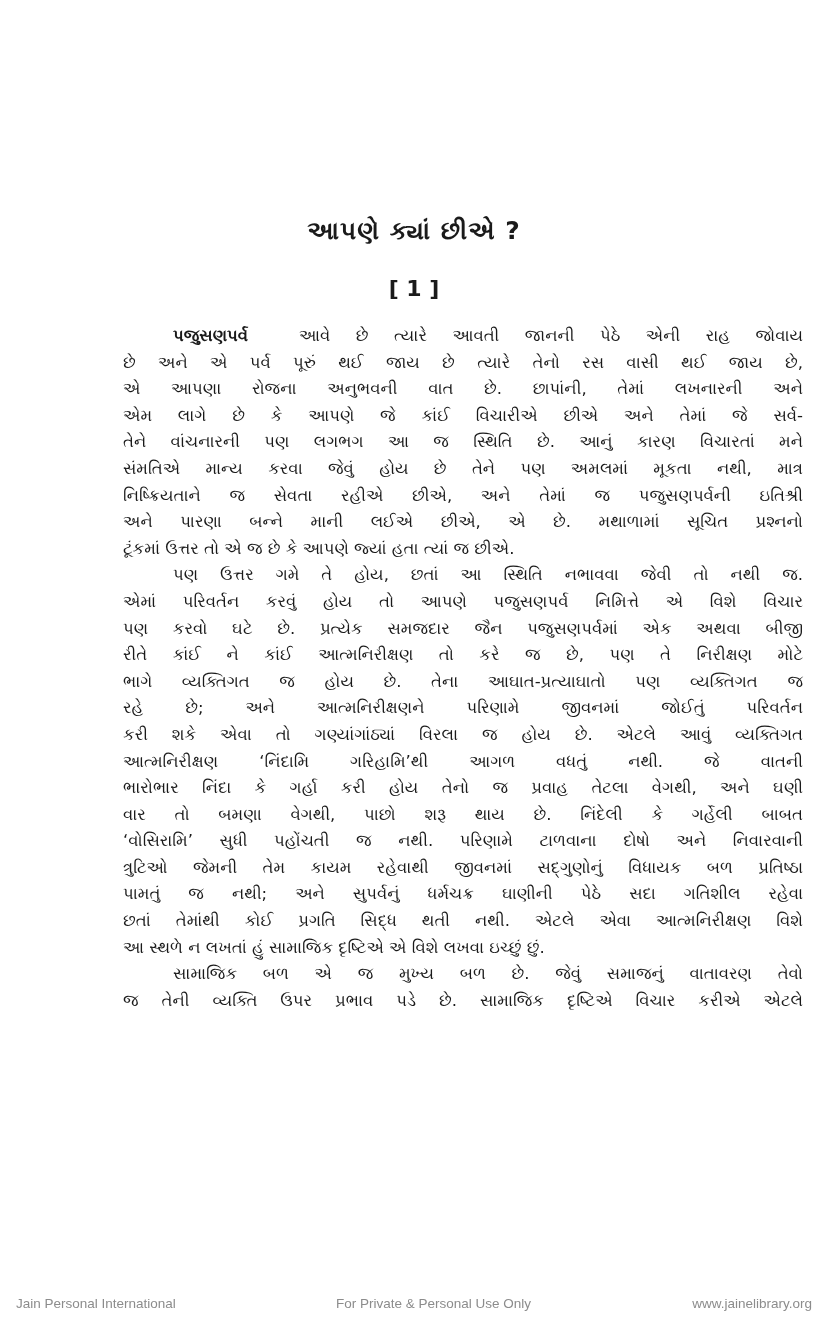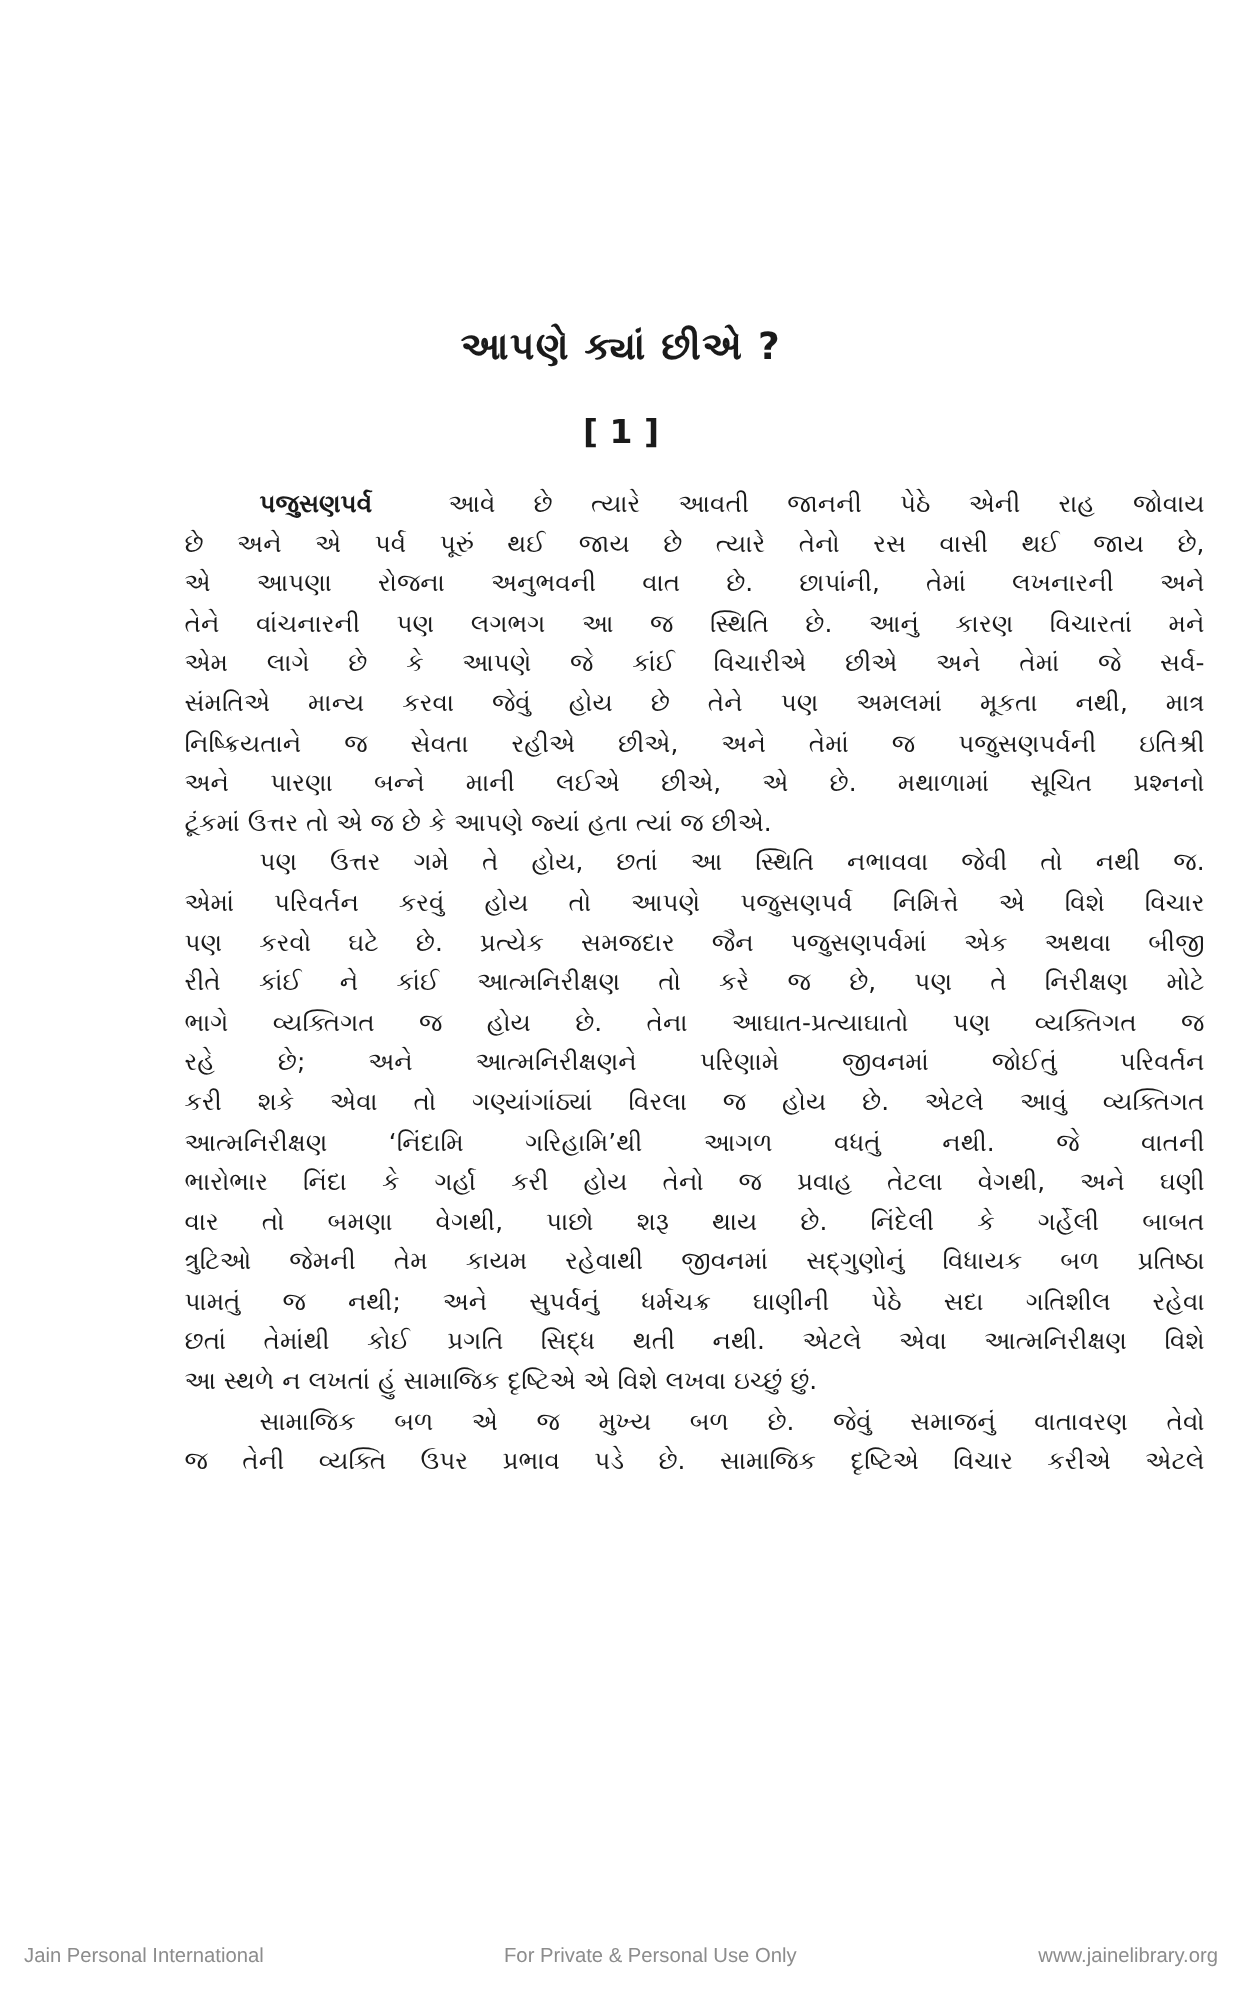--- a/index.html
+++ b/index.html
@@ -89,37 +89,38 @@
 <div class="page">
 
   <div class="title">આપણે ક્યાં છીએ ?</div>
   <div class="chapter-number">[ 1 ]</div>
 
   <div class="body-text">
 
     <span class="line indent"><b>પજુસણપર્વ</b>&nbsp;&nbsp;<span>આવે છે ત્યારે આવતી જાનની પેઠે એની રાહ જોવાય</span></span>
     <span class="line">છે અને એ પર્વ પૂરું થઈ જાય છે ત્યારે તેનો રસ વાસી થઈ જાય છે,</span>
     <span class="line">એ આપણા રોજના અનુભવની વાત છે. છાપાંની, તેમાં લખનારની અને</span>
+    <span class="line">એમ લાગે છે કે આપણે જે કાંઈ વિચારીએ છીએ અને તેમાં જે સર્વ-</span>
     <span class="line">તેને વાંચનારની પણ લગભગ આ જ સ્થિતિ છે. આનું કારણ વિચારતાં મને</span>
-    <span class="line">એમ લાગે છે કે આપણે જે કાંઈ વિચારીએ છીએ અને તેમાં જે સર્વ-</span>
     <span class="line">સંમતિએ માન્ય કરવા જેવું હોય છે તેને પણ અમલમાં મૂકતા નથી, માત્ર</span>
     <span class="line">નિષ્ક્રિયતાને જ સેવતા રહીએ છીએ, અને તેમાં જ પજુસણપર્વની ઇતિશ્રી</span>
     <span class="line">અને પારણા બન્ને માની લઈએ છીએ, એ છે. મથાળામાં સૂચિત પ્રશ્નનો</span>
     <span class="line last">ટૂંકમાં ઉત્તર તો એ જ છે કે આપણે જ્યાં હતા ત્યાં જ છીએ.</span>
 
     <span class="line indent">પણ ઉત્તર ગમે તે હોય, છતાં આ સ્થિતિ નભાવવા જેવી તો નથી જ.</span>
     <span class="line">એમાં પરિવર્તન કરવું હોય તો આપણે પજુસણપર્વ નિમિત્તે એ વિશે વિચાર</span>
     <span class="line">પણ કરવો ઘટે છે. પ્રત્યેક સમજદાર જૈન પજુસણપર્વમાં એક અથવા બીજી</span>
     <span class="line">રીતે કાંઈ ને કાંઈ આત્મનિરીક્ષણ તો કરે જ છે, પણ તે નિરીક્ષણ મોટે</span>
     <span class="line">ભાગે વ્યક્તિગત જ હોય છે. તેના આઘાત-પ્રત્યાઘાતો પણ વ્યક્તિગત જ</span>
     <span class="line">રહે છે; અને આત્મનિરીક્ષણને પરિણામે જીવનમાં જોઈતું પરિવર્તન</span>
     <span class="line">કરી શકે એવા તો ગણ્યાંગાંઠ્યાં વિરલા જ હોય છે. એટલે આવું વ્યક્તિગત</span>
     <span class="line">આત્મનિરીક્ષણ ‘નિંદામિ ગરિહામિ’થી આગળ વધતું નથી. જે વાતની</span>
     <span class="line">ભારોભાર નિંદા કે ગર્હા કરી હોય તેનો જ પ્રવાહ તેટલા વેગથી, અને ઘણી</span>
     <span class="line">વાર તો બમણા વેગથી, પાછો શરૂ થાય છે. નિંદેલી કે ગર્હેલી બાબત</span>
+    <span class="line">‘વોસિરામિ’ સુધી પહોંચતી જ નથી. પરિણામે ટાળવાના દોષો અને નિવારવાની</span>
     <span class="line">ત્રુટિઓ જેમની તેમ કાયમ રહેવાથી જીવનમાં સદ્ગુણોનું વિધાયક બળ પ્રતિષ્ઠા</span>
     <span class="line">પામતું જ નથી; અને સુપર્વનું ધર્મચક્ર ઘાણીની પેઠે સદા ગતિશીલ રહેવા</span>
     <span class="line">છતાં તેમાંથી કોઈ પ્રગતિ સિદ્ધ થતી નથી. એટલે એવા આત્મનિરીક્ષણ વિશે</span>
     <span class="line last">આ સ્થળે ન લખતાં હું સામાજિક દૃષ્ટિએ એ વિશે લખવા ઇચ્છું છું.</span>
 
     <span class="line indent">સામાજિક બળ એ જ મુખ્ય બળ છે. જેવું સમાજનું વાતાવરણ તેવો</span>
     <span class="line">જ તેની વ્યક્તિ ઉપર પ્રભાવ પડે છે. સામાજિક દૃષ્ટિએ વિચાર કરીએ એટલે</span>
   </div>
 
   <div class="footer">

